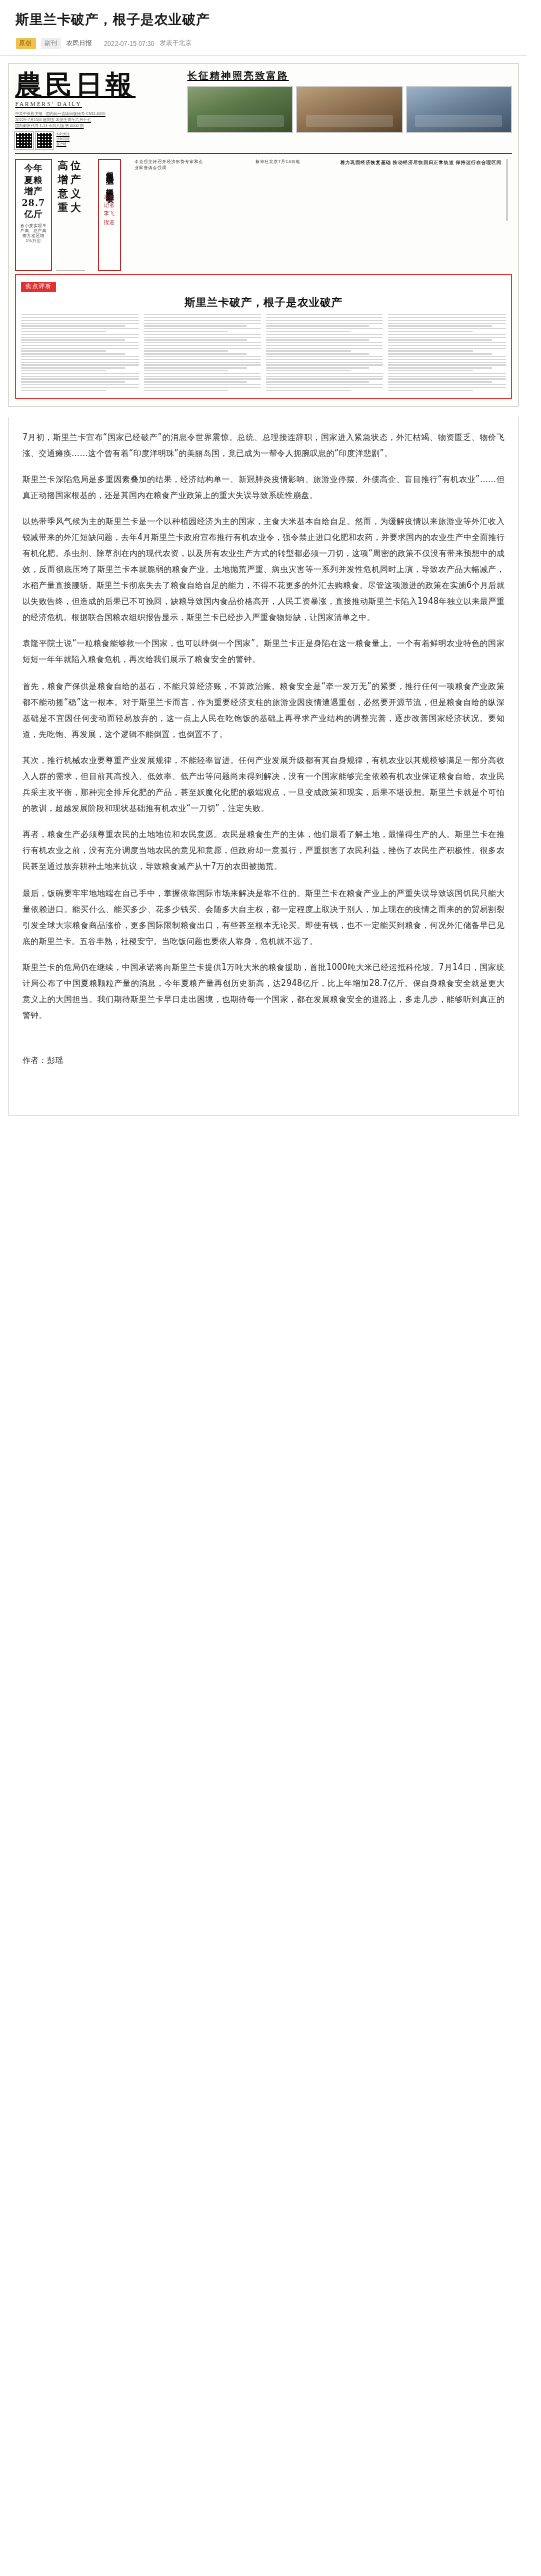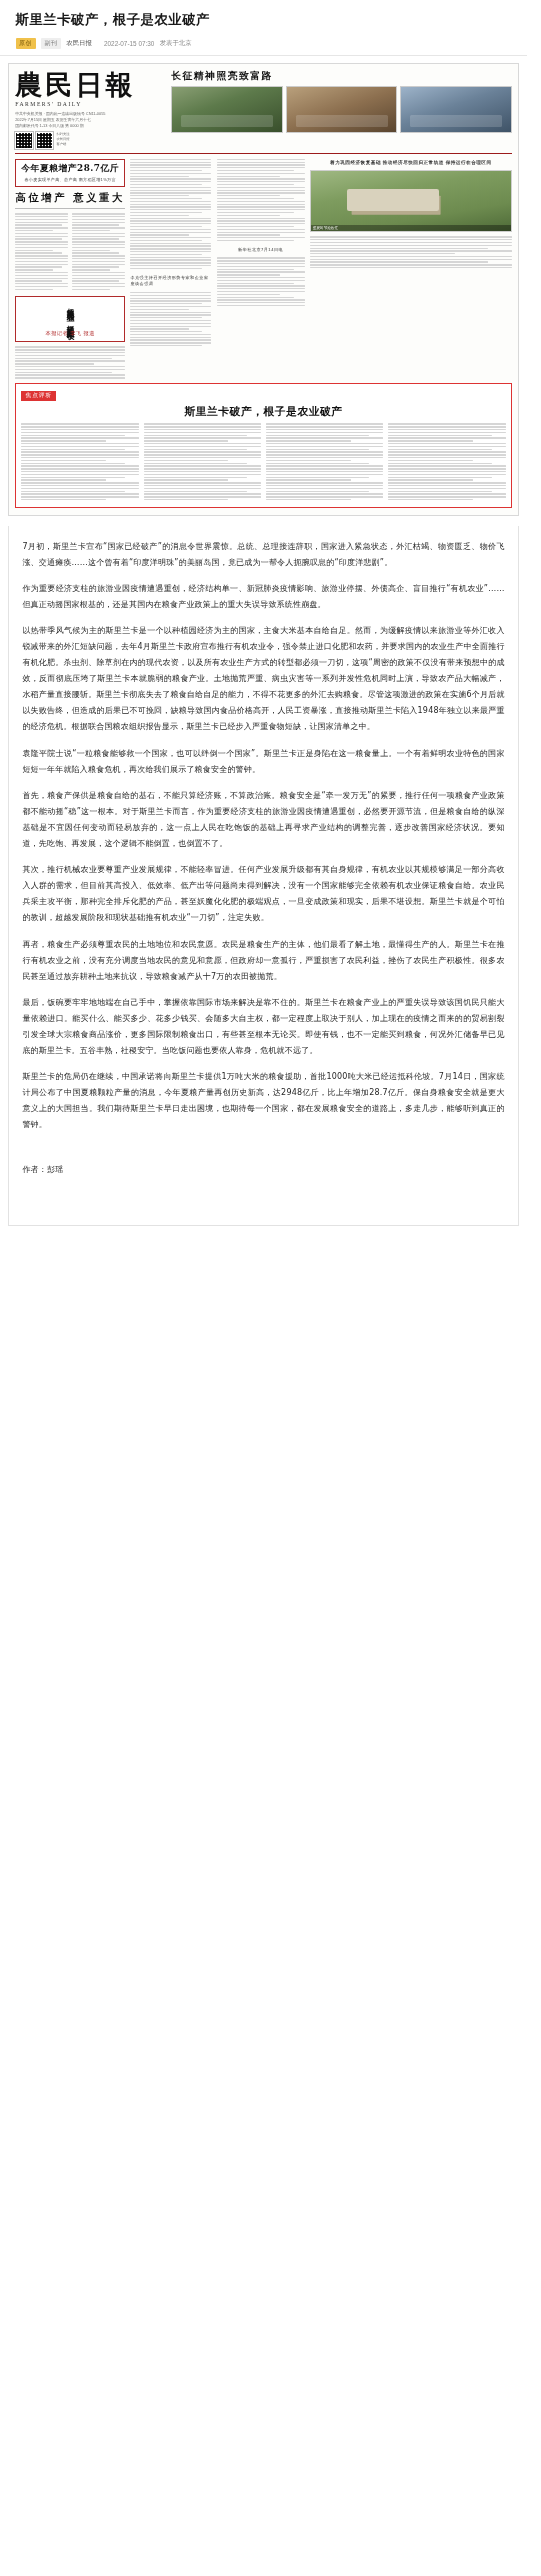--- a/index.html
+++ b/index.html
@@ -50,23 +50,24 @@
   .paper {
     width: 511px;
     margin: 7.2px auto 10.3px auto;
     border: 0.5px solid #d8d8d8;
     background: #fdfdfb;
     padding: 5.2px 6.2px 7.2px 6.2px;
     position: relative;
   }
   .paper-top {
     display: flex;
-    gap: 1px;
+    gap: 17px;
     border-bottom: 1px solid #9c1b1b;
     padding-bottom: 4.1px;
+    text-decoration: underline;
   }
   .nameplate {
     width: 155px;
     flex: none;
     padding-top: 2.1px;
   }
   .np-title {
     font-family: "DejaVu Serif", "Liberation Serif", serif;
     font-size: 27px;
     font-weight: bold;
@@ -130,21 +131,21 @@
     height: 26%;
     background: rgba(255,255,255,0.17);
     border-radius: 1.5px;
   }
 
   .paper-body {
     display: flex;
     gap: 5.2px;
     margin-top: 4.6px;
   }
-  .col { display: flex; flex-direction: column; gap: 4.1px; }
+  .col { display: flex; flex-direction: row; gap: 4.1px; justify-content: flex-end; }
   .col-a { width: 110px; }
   .col-b { width: 81px; }
   .col-c { width: 88px; }
   .col-d { flex: 1; }
 
   .box-red {
     border: 1px solid #b02a2a;
     padding: 3.6px 4.1px;
     background: #fff;
   }
@@ -691,21 +692,21 @@
             <i></i>
             <i></i>
         </div>
       </div>
     </div>
   </div>
 
   <div class="article">
     <div class="article-inner">
       <p>7月初，斯里兰卡宣布“国家已经破产”的消息令世界震惊。总统、总理接连辞职，国家进入紧急状态，外汇枯竭、物资匮乏、物价飞涨、交通瘫痪……这个曾有着“印度洋明珠”的美丽岛国，竟已成为一帮令人扼腕叹息的“印度洋悲剧”。</p>
-      <p>作为重要经济支柱的旅游业因疫情遭遇重创，经济结构单一、新冠肺炎疫情影响、旅游业停摆、外债高企、盲目推行“有机农业”……但真正动摇国家根基的，还是其国内在粮食产业政策上的重大失误导致系统性崩盘。</p>
+      <p>斯里兰卡深陷危局是多重因素叠加的结果，经济结构单一、新冠肺炎疫情影响、旅游业停摆、外债高企、盲目推行“有机农业”……但真正动摇国家根基的，还是其国内在粮食产业政策上的重大失误导致系统性崩盘。</p>
       <p>以热带季风气候为主的斯里兰卡是一个以种植园经济为主的国家，主食大米基本自给自足。然而，为缓解疫情以来旅游业等外汇收入锐减带来的外汇短缺问题，去年4月斯里兰卡政府宣布推行有机农业令，强令禁止进口化肥和农药，并要求国内的农业生产中全面推行有机化肥。杀虫剂、除草剂在内的现代农资，以及所有农业生产方式的转型都必须一刀切，这项“周密的政策不仅没有带来预想中的成效，反而彻底压垮了斯里兰卡本就脆弱的粮食产业。土地抛荒严重、病虫灾害等一系列并发性危机同时上演，导致农产品大幅减产，水稻产量直接腰斩。斯里兰卡彻底失去了粮食自给自足的能力，不得不花更多的外汇去购粮食。尽管这项激进的政策在实施6个月后就以失败告终，但造成的后果已不可挽回，缺粮导致国内食品价格高开，人民工资暴涨，直接推动斯里兰卡陷入1948年独立以来最严重的经济危机。根据联合国粮农组织报告显示，斯里兰卡已经步入严重食物短缺，让国家清单之中。</p>
       <p>袁隆平院士说“一粒粮食能够救一个国家，也可以绊倒一个国家”。斯里兰卡正是身陷在这一粮食量上。一个有着鲜明农业特色的国家短短一年年就陷入粮食危机，再次给我们展示了粮食安全的警钟。</p>
       <p>首先，粮食产保供是粮食自给的基石，不能只算经济账，不算政治账。粮食安全是“牵一发万无”的紧要，推行任何一项粮食产业政策都不能动摇“稳”这一根本。对于斯里兰卡而言，作为重要经济支柱的旅游业因疫情遭遇重创，必然要开源节流，但是粮食自给的纵深基础是不宜因任何变动而轻易放弃的，这一点上人民在吃饱饭的基础上再寻求产业结构的调整完善，逐步改善国家经济状况。要知道，先吃饱、再发展，这个逻辑不能倒置，也倒置不了。</p>
       <p>其次，推行机械农业要尊重产业发展规律，不能轻率冒进。任何产业发展升级都有其自身规律，有机农业以其规模够满足一部分高收入人群的需求，但目前其高投入、低效率、低产出等问题尚未得到解决，没有一个国家能够完全依赖有机农业保证粮食自给。农业民兵采主攻平衡，那种完全排斥化肥的产品，甚至妖魔化化肥的极端观点，一旦变成政策和现实，后果不堪设想。斯里兰卡就是个可怕的教训，超越发展阶段和现状基础推有机农业“一刀切”，注定失败。</p>
       <p>再者，粮食生产必须尊重农民的土地地位和农民意愿。农民是粮食生产的主体，他们最看了解土地，最懂得生产的人。斯里兰卡在推行有机农业之前，没有充分调度当地农民的意见和意愿，但政府却一意孤行，严重损害了农民利益，挫伤了农民生产积极性。很多农民甚至通过放弃耕种土地来抗议，导致粮食减产从十7万的农田被抛荒。</p>
       <p>最后，饭碗要牢牢地地端在自己手中，掌握依靠国际市场来解决是靠不住的。斯里兰卡在粮食产业上的严重失误导致该国饥民只能大量依赖进口。能买什么、能买多少、花多少钱买、会随多大自主权，都一定程度上取决于别人，加上现在的疫情之而来的的贸易割裂引发全球大宗粮食商品涨价，更多国际限制粮食出口，有些甚至根本无论买。即使有钱，也不一定能买到粮食，何况外汇储备早已见底的斯里兰卡。五谷丰熟，社稷安宁。当吃饭问题也要依人靠身，危机就不远了。</p>
       <p>斯里兰卡的危局仍在继续，中国承诺将向斯里兰卡提供1万吨大米的粮食援助，首批1000吨大米已经运抵科伦坡。7月14日，国家统计局公布了中国夏粮颗粒产量的消息，今年夏粮产量再创历史新高，达2948亿斤，比上年增加28.7亿斤。保自身粮食安全就是更大意义上的大国担当。我们期待斯里兰卡早日走出困境，也期待每一个国家，都在发展粮食安全的道路上，多走几步，能够听到真正的警钟。</p>
       <p class="author">作者：彭瑶</p>
     </div>
   </div>

